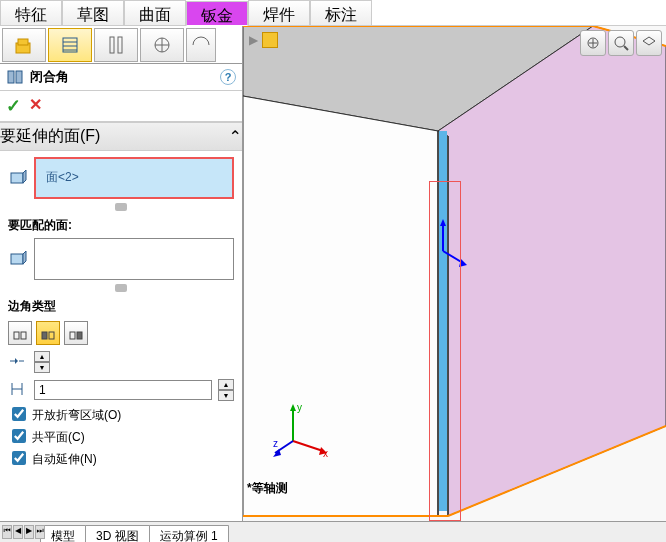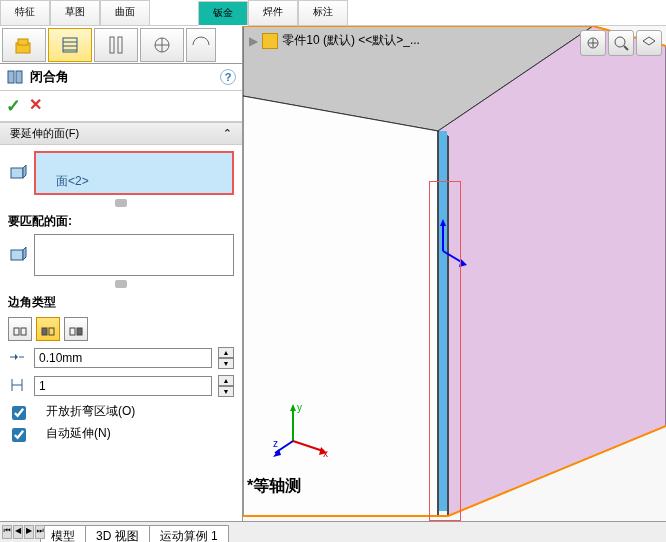--- a/index.html
+++ b/index.html
@@ -1,75 +1,75 @@
 <!DOCTYPE html>
 <html><head>
 <meta charset="utf-8">
 <style>
   * { box-sizing: border-box; margin: 0; padding: 0; font-family: "Microsoft YaHei", sans-serif; }
   body { width: 666px; height: 542px; background: #fff; overflow: hidden; position: relative; font-size: 12px; }
   
   
   .ribbon-tabs { display: flex; height: 26px; background: #fff; border-bottom: 1px solid #ccc; }
-  .ribbon-tab { padding: 4px 14px; border: 1px solid #ccc; border-bottom: none; background: linear-gradient(#fff, #eee); cursor: pointer; font-size: 10px; }
-  .ribbon-tab.active { background: #14b8a6; border-bottom: 1px solid #fff; position: relative; top: 1px; margin-left: 48px; }
+  .ribbon-tab { padding: 4px 14px; border: 1px solid #ccc; border-bottom: none; background: linear-gradient(#fff, #eee); cursor: pointer; font-size: 16px; }
+  .ribbon-tab.active { background: #d946ef; border-bottom: 1px solid #fff; position: relative; top: 1px; }
   
   .main-area { display: flex; height: 495px; }
   
   
   .left-panel { width: 243px; background: #fff; border-right: 1px solid #999; display: flex; flex-direction: column; }
   
   .panel-tabs { display: flex; height: 38px; border-bottom: 1px solid #999; padding: 2px; gap: 2px; }
   .panel-tab { width: 44px; height: 34px; border: 1px solid #aaa; background: linear-gradient(#fff, #e8e8e8); display: flex; align-items: center; justify-content: center; cursor: pointer; }
   .panel-tab.active { background: linear-gradient(#fff5cc, #ffe680); border-color: #d4a000; }
   
   .feature-header { display: flex; align-items: center; padding: 4px 6px; border-bottom: 1px solid #ccc; }
   .feature-header .title { font-weight: bold; font-size: 13px; flex: 1; margin-left: 4px; }
   .help-icon { color: #2a7ab0; font-weight: bold; cursor: pointer; border: 1px solid #88b8d8; border-radius: 50%; width: 16px; height: 16px; text-align: center; line-height: 14px; font-size: 11px; }
   
   .confirm-row { padding: 4px 6px; display: flex; gap: 8px; border-bottom: 1px solid #ccc; }
   .ok-btn { color: #2a9d2a; font-size: 18px; font-weight: bold; cursor: pointer; }
   .cancel-btn { color: #d33; font-size: 16px; font-weight: bold; cursor: pointer; }
   
-  .section-header { background: linear-gradient(#f0f0f0, #e0e0e0); padding: 3px 10px; border-top: 1px solid #ccc; border-bottom: 1px solid #ccc; display: flex; justify-content: space-between; align-items: center; font-size: 11px; cursor: pointer; }
+  .section-header { background: linear-gradient(#f0f0f0, #e0e0e0); padding: 3px 0; border-top: 1px solid #ccc; border-bottom: 1px solid #ccc; display: flex; justify-content: space-between; align-items: center; font-size: 16px; cursor: pointer; }
   .section-body { padding: 6px 8px; }
   
   .face-row { display: flex; align-items: center; gap: 6px; margin-bottom: 4px; }
   .face-icon { width: 20px; height: 20px; display: flex; align-items: center; justify-content: center; }
-  .face-list { flex: 1; border: 2px solid #e55; background: #c6e6f9; height: 42px; padding: 20px; font-size: 12px; color: #2a5a8a; }
+  .face-list { flex: 1; border: 2px solid #e55; background: #c6e6f9; height: 42px; padding: 10px; font-size: 12px; color: #2a5a8a; }
   .face-list.empty { background: #fff; border: 1px solid #888; }
   
   .slider-handle { width: 12px; height: 8px; background: #bbb; margin: 2px auto; border-radius: 2px; cursor: pointer; }
   
   .label-row { font-size: 12px; margin: 6px 0 4px 0; font-weight: bold; }
   
   .corner-type-row { display: flex; gap: 4px; margin: 6px 0; }
   .corner-btn { width: 24px; height: 24px; border: 1px solid #888; background: linear-gradient(#fff, #e8e8e8); cursor: pointer; display: flex; align-items: center; justify-content: center; }
   .corner-btn.active { background: linear-gradient(#ffe680, #ffd040); border-color: #c89000; }
   
   .spinner-row { display: flex; align-items: center; gap: 6px; margin: 6px 0; }
   .spinner-icon { width: 20px; font-size: 11px; color: #2a5a8a; }
   .spinner-input { flex: 1; border: 1px solid #888; padding: 2px 4px; font-size: 12px; }
   .spinner-btns { display: flex; flex-direction: column; }
   .spinner-btn { width: 16px; height: 11px; border: 1px solid #888; background: #eee; font-size: 7px; text-align: center; cursor: pointer; line-height: 9px; }
   
-  .check-row { display: flex; align-items: flex-end; gap: 20px; margin: 5px 0 5px 4px; font-size: 12px; }
+  .check-row { display: flex; align-items: flex-start; gap: 6px; margin: 5px 0 5px 4px; font-size: 12px; }
   .check-row input { width: 14px; height: 14px; accent-color: #2a7ab0; }
   
   
   .viewport { flex: 1; position: relative; background: #f8f8f8; overflow: hidden; }
   .vp-top-icons { position: absolute; top: 4px; right: 4px; display: flex; gap: 2px; z-index: 10; }
   .vp-icon { width: 26px; height: 26px; border: 1px solid #aaa; background: linear-gradient(#fff, #ddd); border-radius: 3px; display: flex; align-items: center; justify-content: center; cursor: pointer; font-size: 14px; }
   
   .breadcrumb { position: absolute; top: 6px; left: 6px; font-size: 12px; display: flex; align-items: center; gap: 4px; z-index: 10; }
   .breadcrumb .arrow { color: #888; }
   .breadcrumb .cube-icon { width: 16px; height: 16px; background: #f4c430; border: 1px solid #c89000; }
   
   .triad { position: absolute; bottom: 60px; left: 30px; width: 60px; height: 60px; z-index: 10; }
-  .scene-label { position: absolute; bottom: 24px; left: 4px; font-size: 16px; font-weight: bold; z-index: 10; }
+  .scene-label { position: absolute; bottom: 24px; left: 4px; font-size: 12px; font-weight: bold; z-index: 10; }
   
   .highlight-box { position: absolute; border: 1px solid #e55; z-index: 5; }
   
   
   .bottom-tabs { position: absolute; bottom: 0; left: 0; width: 666px; height: 21px; background: #eee; border-top: 1px solid #999; display: flex; align-items: center; padding-left: 40px; font-size: 12px; }
   .bottom-tab { padding: 2px 10px; border: 1px solid #999; background: #fff; margin-right: -1px; cursor: pointer; border-radius: 0 0 4px 4px; margin-top: 8px; }
   .nav-arrows { position: absolute; left: 2px; display: flex; gap: 1px; }
   .nav-arrow { width: 10px; height: 14px; border: 1px solid #aaa; background: #ddd; font-size: 8px; text-align: center; cursor: pointer; }
   
   svg.model3d { position: absolute; top: 0; left: 0; width: 100%; height: 100%; }
@@ -189,21 +189,20 @@
       </div>
 
       <div class="spinner-row">
         <span class="spinner-icon">
           <svg width="18" height="18">
               <line x1="2" y1="9" x2="7" y2="9" stroke="#2a5a8a"></line>
               <line x1="11" y1="9" x2="16" y2="9" stroke="#2a5a8a"></line>
               <polygon points="7,6 10,9 7,12" fill="#2a5a8a"></polygon>
             </svg>
         </span>
-        <input class="spinner-input" value="0.10mm" style="">
         <div class="spinner-btns">
           <div class="spinner-btn">▲</div>
           <div class="spinner-btn">▼</div>
         </div>
       </div>
 
       <div class="spinner-row">
         <span class="spinner-icon">
           <svg width="18" height="18">
               <line x1="4" y1="3" x2="4" y2="15" stroke="#2a5a8a"></line>
@@ -214,20 +213,24 @@
         <input class="spinner-input" value="1" style="">
         <div class="spinner-btns">
           <div class="spinner-btn">▲</div>
           <div class="spinner-btn">▼</div>
         </div>
       </div>
 
       <div class="check-row">
           <input type="checkbox" checked="" style="">
           <span>开放折弯区域(O)</span>
+        </div>
+      <div class="check-row">
+          <input type="checkbox" checked="" style="">
+          <span>共平面(C)</span>
         </div>
       <div class="check-row">
           <input type="checkbox" checked="" style="">
           <span>自动延伸(N)</span>
         </div>
     </div>
   </div>
 
   <div class="viewport">
     <svg class="model3d" viewBox="0 0 423 495">
@@ -255,21 +258,20 @@
         <line x1="0" y1="0" x2="20" y2="12" stroke="#00f" stroke-width="2"></line>
           <polygon points="18,8 24,14 16,16" fill="#00f"></polygon>
       </g>
     </svg>
 
     <div class="highlight-box" style="left:186px; top:155px; width:32px; height:340px;"></div>
 
     <div class="breadcrumb">
       <span class="arrow">▶</span>
       <span class="cube-icon"></span>
-      <span>零件10 (默认) &lt;&lt;默认&gt;_...</span>
     </div>
 
     <div class="vp-top-icons">
       <div class="vp-icon">
           <svg width="16" height="16">
             <circle cx="8" cy="8" r="5" fill="none" stroke="#555"></circle>
             <line x1="4" y1="8" x2="12" y2="8" stroke="#555"></line>
             <line x1="8" y1="4" x2="8" y2="12" stroke="#555"></line>
           </svg>
         </div>

